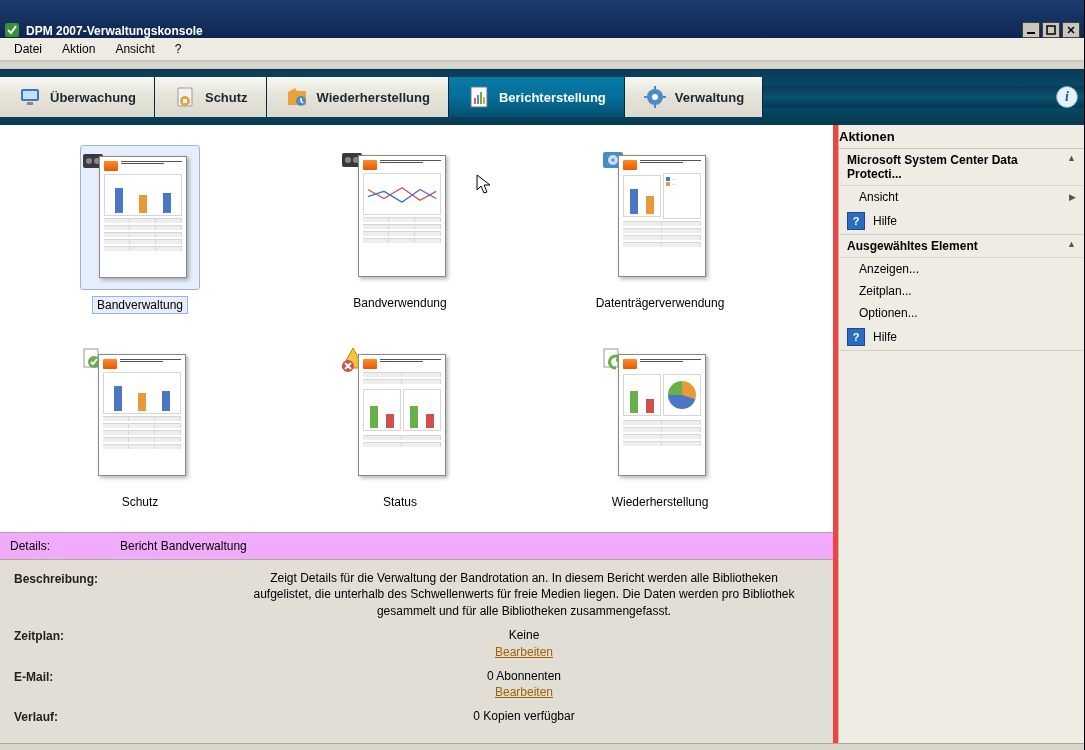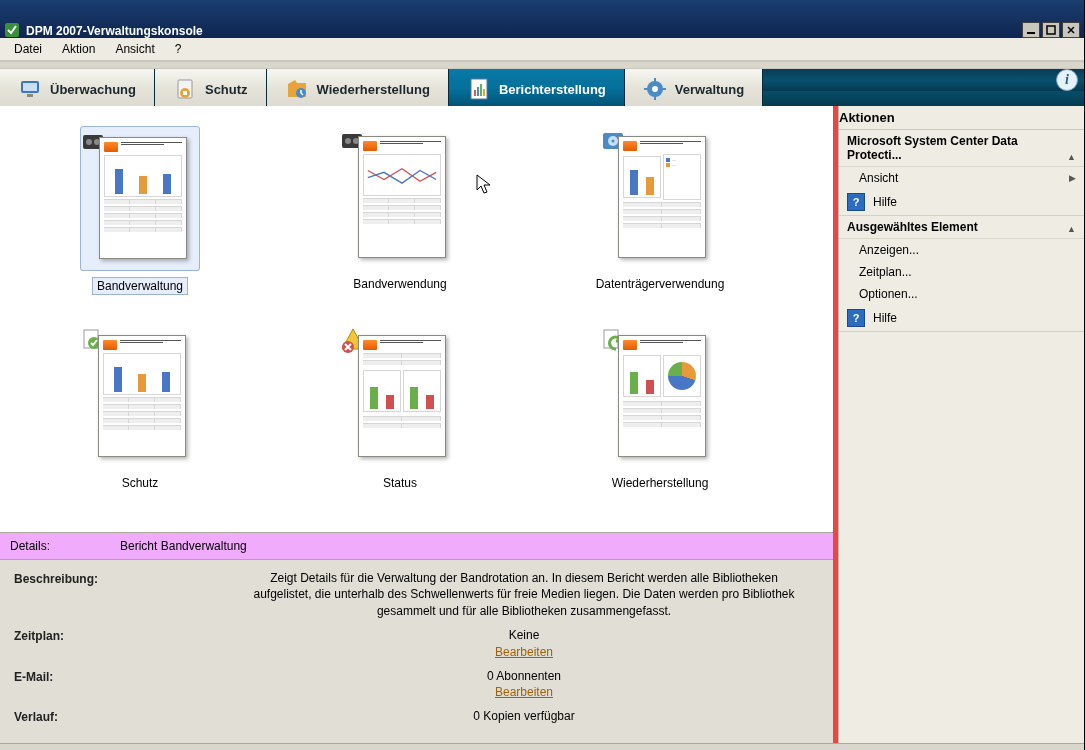--- a/index.html
+++ b/index.html
@@ -78,24 +78,24 @@
     cursor: default;
   }
   .menu-sep-bar {
     height: 6px;
     background: #d9d7cc;
     border-top: 1px solid #c9c6bd;
     border-bottom: 1px solid #c9c6bd;
   }
   
   .nav-tabs {
-    height: 37px;
+    height: 56px;
     background: linear-gradient(#0a3a56, #07526f 50%, #053a50);
     display: flex;
-    align-items: flex-start;
+    align-items: center;
     padding: 0;
   }
   .nav-tab {
     flex: 0 0 auto;
     display: flex;
     align-items: center;
     gap: 8px;
     padding: 0 18px;
     height: 40px;
     border-right: 1px solid #042a3c;
@@ -326,21 +326,21 @@
     font-weight: bold;
     font-size: 13px;
     border-bottom: 1px solid #c9c6bd;
   }
   .action-section {
     background: #eeece3;
     border-bottom: 1px solid #d3d1c6;
   }
   .action-section-hdr {
     display: flex;
-    align-items: flex-end;
+    align-items: flex-start;
     justify-content: space-between;
     padding: 4px 8px;
     font-weight: bold;
     background: #eeece3;
     border-bottom: 1px solid #d9d7cc;
   }
   .collapse-icon {
     font-size: 9px;
     color: #555;
   }

